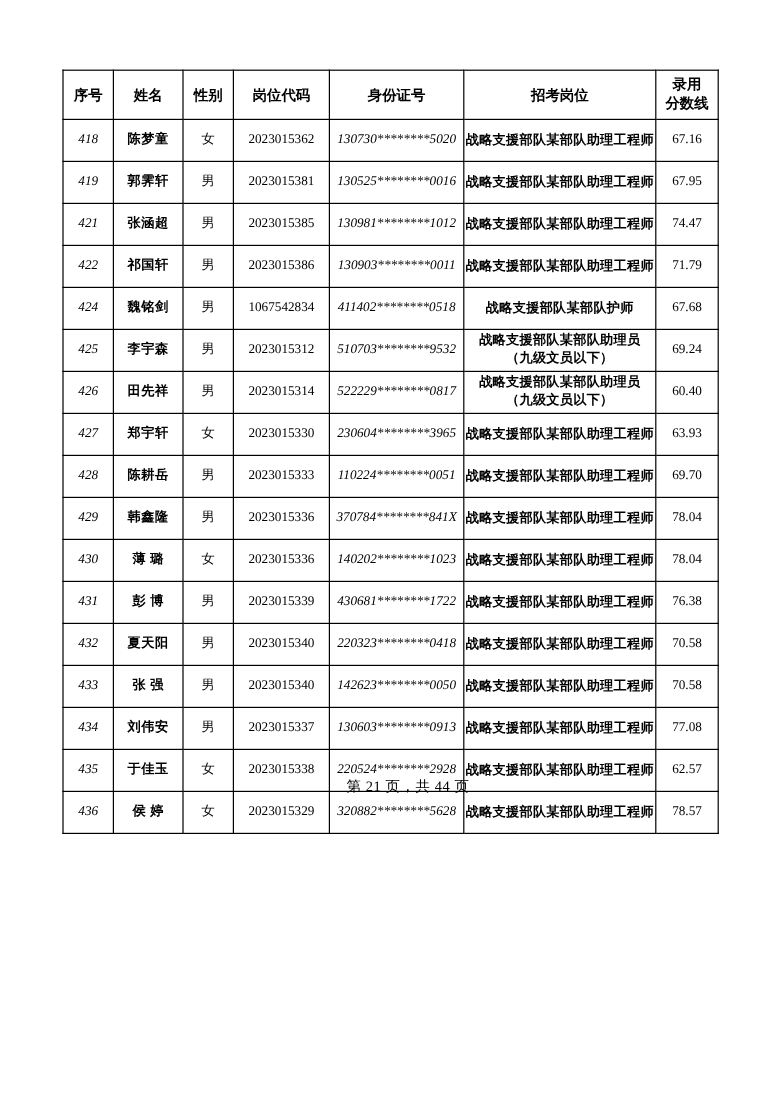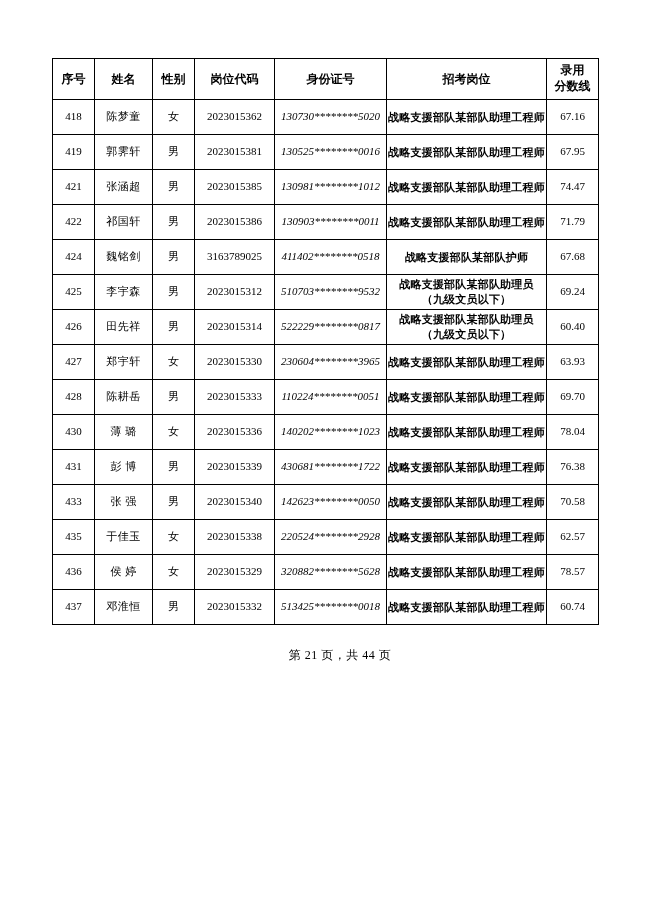--- a/index.html
+++ b/index.html
@@ -44,22 +44,22 @@
     height: 34px;
   }
   .col-seq    { width: 42px; }
   .col-name   { width: 58px; }
   .col-sex    { width: 42px; }
   .col-code   { width: 80px; }
   .col-id     { width: 112px; }
   .col-post   { width: 160px; }
   .col-score  { width: 52px; }
 
-  .cell-seq   { font-size: 12px; }
-  .cell-name  { font-size: 12.5px; letter-spacing: 0.5px; }
+  .cell-seq   { font-size: 12px; font-style: italic; }
+  .cell-name  { font-size: 12.5px; letter-spacing: 0.5px; font-weight: bold; }
   .cell-sex   { font-size: 12.5px; }
   .cell-code  { font-size: 11px; letter-spacing: 0px; }
   .cell-id    { font-size: 11px; font-style: italic; }
   .cell-post  { font-size: 11.5px; letter-spacing: 0.2px; font-weight: bold; }
   .cell-score { font-size: 12px; }
 
   .post-two-line {
     display: block;
     line-height: 1.35;
   }
@@ -153,21 +153,21 @@
           <td class="cell-id">130903********0011</td>
           <td class="cell-post">
             <span class="post-two-line">战略支援部队某部队助理工程师</span>
           </td>
           <td class="cell-score">71.79</td>
         </tr>
         <tr>
           <td class="cell-seq">424</td>
           <td class="cell-name">魏铭剑</td>
           <td class="cell-sex">男</td>
-          <td class="cell-code">3163789025</td>
+          <td class="cell-code">1067542834</td>
           <td class="cell-id">411402********0518</td>
           <td class="cell-post">
             <span class="post-two-line">战略支援部队某部队护师</span>
           </td>
           <td class="cell-score">67.68</td>
         </tr>
         <tr>
           <td class="cell-seq">425</td>
           <td class="cell-name">李宇森</td>
           <td class="cell-sex">男</td>
@@ -207,20 +207,31 @@
           <td class="cell-name">陈耕岳</td>
           <td class="cell-sex">男</td>
           <td class="cell-code">2023015333</td>
           <td class="cell-id">110224********0051</td>
           <td class="cell-post">
             <span class="post-two-line">战略支援部队某部队助理工程师</span>
           </td>
           <td class="cell-score">69.70</td>
         </tr>
         <tr>
+          <td class="cell-seq">429</td>
+          <td class="cell-name">韩鑫隆</td>
+          <td class="cell-sex">男</td>
+          <td class="cell-code">2023015336</td>
+          <td class="cell-id">370784********841X</td>
+          <td class="cell-post">
+            <span class="post-two-line">战略支援部队某部队助理工程师</span>
+          </td>
+          <td class="cell-score">78.04</td>
+        </tr>
+        <tr>
           <td class="cell-seq">430</td>
           <td class="cell-name">薄 璐</td>
           <td class="cell-sex">女</td>
           <td class="cell-code">2023015336</td>
           <td class="cell-id">140202********1023</td>
           <td class="cell-post">
             <span class="post-two-line">战略支援部队某部队助理工程师</span>
           </td>
           <td class="cell-score">78.04</td>
         </tr>
@@ -229,31 +240,53 @@
           <td class="cell-name">彭 博</td>
           <td class="cell-sex">男</td>
           <td class="cell-code">2023015339</td>
           <td class="cell-id">430681********1722</td>
           <td class="cell-post">
             <span class="post-two-line">战略支援部队某部队助理工程师</span>
           </td>
           <td class="cell-score">76.38</td>
         </tr>
         <tr>
+          <td class="cell-seq">432</td>
+          <td class="cell-name">夏天阳</td>
+          <td class="cell-sex">男</td>
+          <td class="cell-code">2023015340</td>
+          <td class="cell-id">220323********0418</td>
+          <td class="cell-post">
+            <span class="post-two-line">战略支援部队某部队助理工程师</span>
+          </td>
+          <td class="cell-score">70.58</td>
+        </tr>
+        <tr>
           <td class="cell-seq">433</td>
           <td class="cell-name">张 强</td>
           <td class="cell-sex">男</td>
           <td class="cell-code">2023015340</td>
           <td class="cell-id">142623********0050</td>
           <td class="cell-post">
             <span class="post-two-line">战略支援部队某部队助理工程师</span>
           </td>
           <td class="cell-score">70.58</td>
         </tr>
         <tr>
+          <td class="cell-seq">434</td>
+          <td class="cell-name">刘伟安</td>
+          <td class="cell-sex">男</td>
+          <td class="cell-code">2023015337</td>
+          <td class="cell-id">130603********0913</td>
+          <td class="cell-post">
+            <span class="post-two-line">战略支援部队某部队助理工程师</span>
+          </td>
+          <td class="cell-score">77.08</td>
+        </tr>
+        <tr>
           <td class="cell-seq">435</td>
           <td class="cell-name">于佳玉</td>
           <td class="cell-sex">女</td>
           <td class="cell-code">2023015338</td>
           <td class="cell-id">220524********2928</td>
           <td class="cell-post">
             <span class="post-two-line">战略支援部队某部队助理工程师</span>
           </td>
           <td class="cell-score">62.57</td>
         </tr>
@@ -261,28 +294,17 @@
           <td class="cell-seq">436</td>
           <td class="cell-name">侯 婷</td>
           <td class="cell-sex">女</td>
           <td class="cell-code">2023015329</td>
           <td class="cell-id">320882********5628</td>
           <td class="cell-post">
             <span class="post-two-line">战略支援部队某部队助理工程师</span>
           </td>
           <td class="cell-score">78.57</td>
         </tr>
-        <tr>
-          <td class="cell-seq">437</td>
-          <td class="cell-name">邓淮恒</td>
-          <td class="cell-sex">男</td>
-          <td class="cell-code">2023015332</td>
-          <td class="cell-id">513425********0018</td>
-          <td class="cell-post">
-            <span class="post-two-line">战略支援部队某部队助理工程师</span>
-          </td>
-          <td class="cell-score">60.74</td>
-        </tr>
       </tbody>
   </table>
 
   <div class="footer">第 21 页，共 44 页</div>
 </div>
 
 </body></html>

